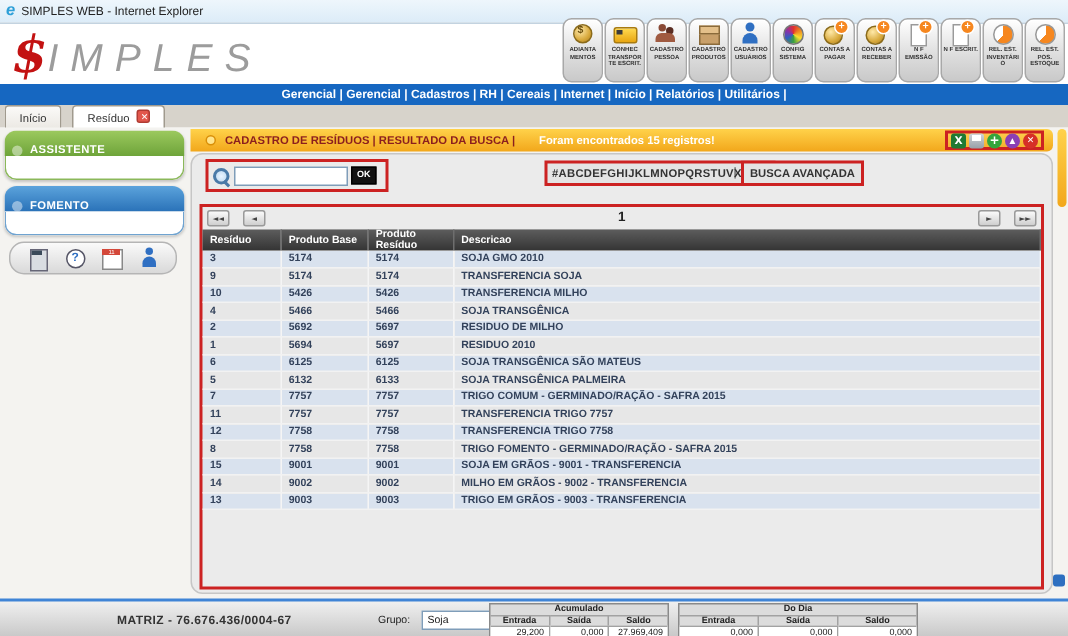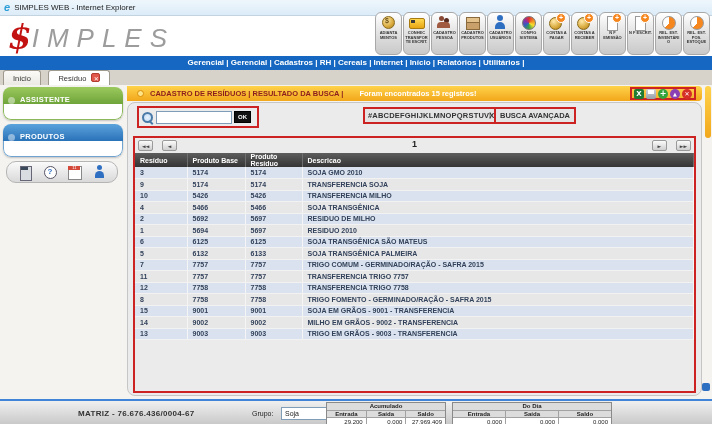--- a/index.html
+++ b/index.html
@@ -262,21 +262,21 @@
       <div class="sb-group green">
         <div class="sb-head green">
           <span class="sb-bullet"></span>
           <span class="sb-label">ASSISTENTE</span>
         </div>
         <div class="sb-body"></div>
       </div>
       <div class="sb-group blue">
         <div class="sb-head blue">
           <span class="sb-bullet"></span>
-          <span class="sb-label">PRODUTOS</span>
+          <span class="sb-label">FOMENTO</span>
         </div>
         <div class="sb-body"></div>
       </div>
       <div class="tray">
         <span class="tray-ic tr-calc"></span>
         <span class="tray-ic tr-help"></span>
         <span class="tray-ic tr-cal"></span>
         <span class="tray-ic tr-user"></span>
       </div>
     </div>

